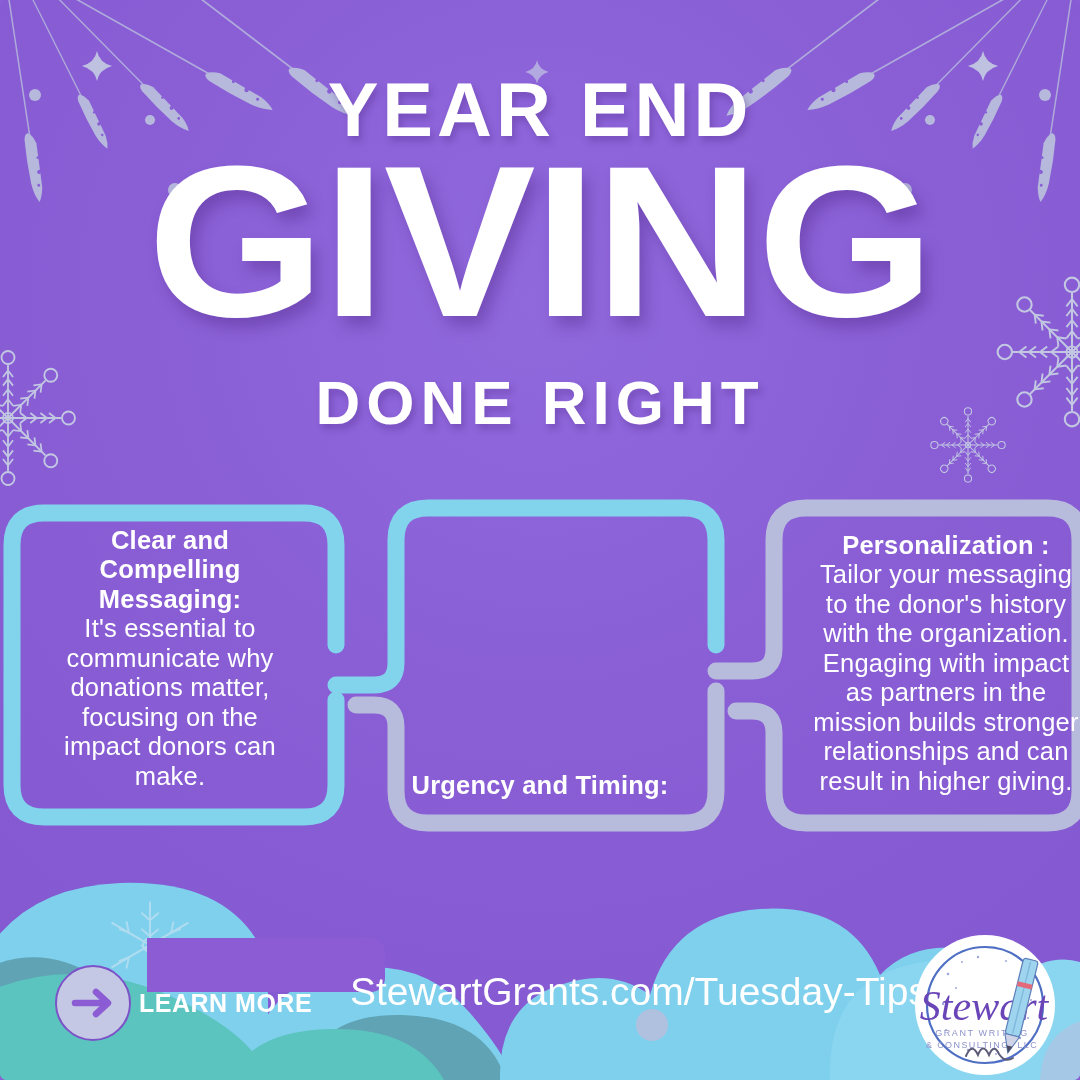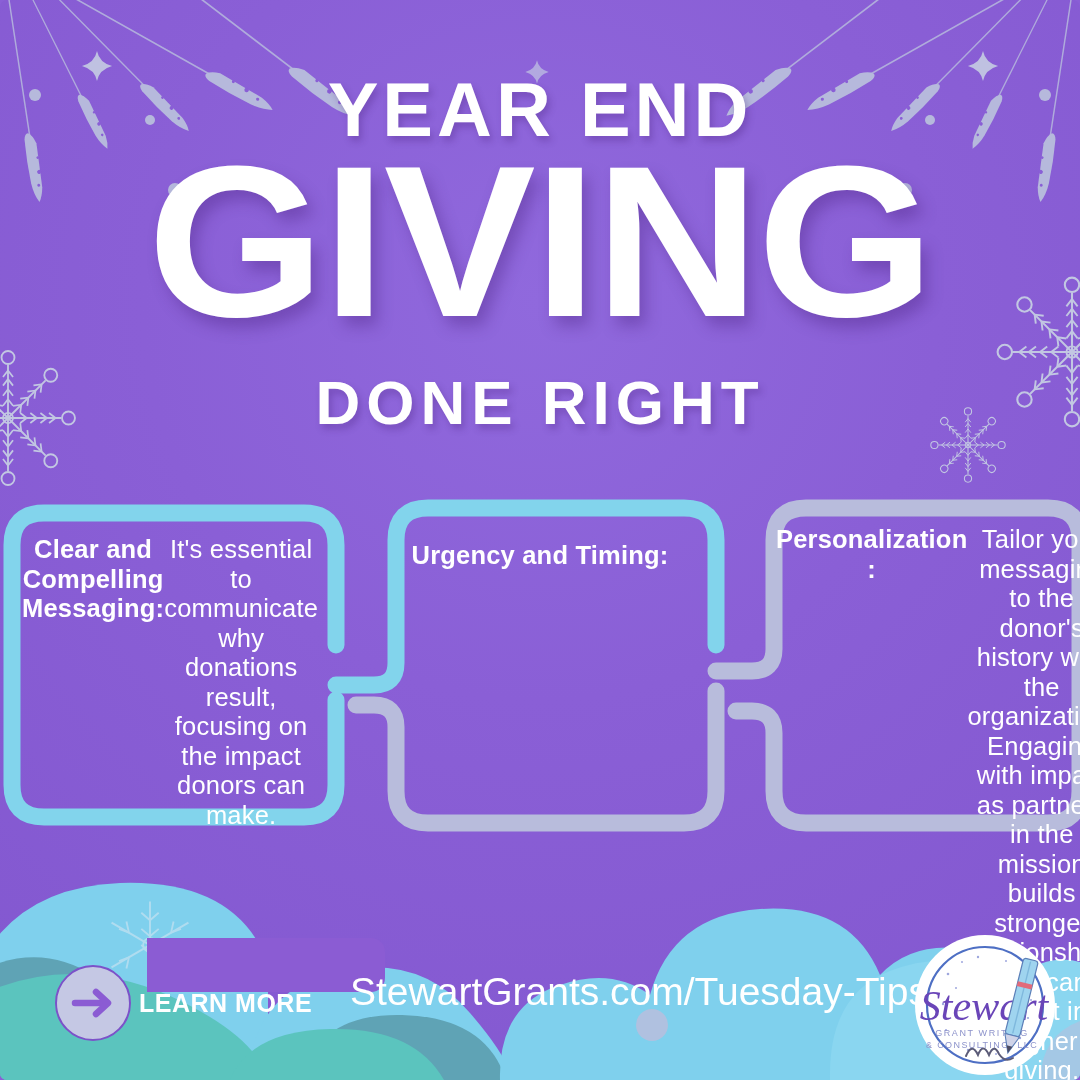--- a/index.html
+++ b/index.html
@@ -63,28 +63,28 @@
     position:absolute;
     box-sizing:border-box;
     border-radius:26px;
     padding:18px 18px 16px 18px;
     color:#ffffff;
     text-align:center;
     font-size:25.5px;
     line-height:29.5px;
     letter-spacing:.2px;
     display:flex;
-    flex-direction:row;
-    justify-content:center;
+    flex-direction:column;
+    justify-content:flex-end;
   }
   .card b{font-weight:bold;display:inline;}
   .card .body{display:block;}
 
   #card1{left:26px;  top:12px; width:288px;  height:290px;}
-  #card2{left:386px; top:18px;  width:308px;  height:305px;}
+  #card2{left:386px; top:6px;  width:308px;  height:305px;}
   #card3{left:792px; top:2px;  width:308px;  height:305px;}
 
   
   .frames{position:absolute;left:0;top:495px;width:1080px;height:345px;z-index:4;}
 
   
   .bottom{position:absolute;left:0;top:845px;width:1080px;height:235px;z-index:3;overflow:hidden;}
 
   .cta{
     position:absolute;left:55px;top:965px;
@@ -263,21 +263,21 @@
 
     <path d="M716,196 L716,296 Q716,328 684,328 L428,328 Q396,328 396,296 L396,232 Q396,210 374,210 L356,210" fill="none" stroke="#b8bcdc" stroke-width="17" stroke-linecap="round"></path>
 
     <path d="M716,176 L752,176 Q774,176 774,154 L774,45 Q774,13 806,13 L1048,13 Q1080,13 1080,45 L1080,296 Q1080,328 1048,328 L806,328 Q774,328 774,296 L774,238 Q774,216 752,216 L736,216" fill="none" stroke="#b8bcdc" stroke-width="17" stroke-linecap="round"></path>
   </svg>
 
   <div class="cards">
 
     <div class="card" id="card1">
       <span><b>Clear and Compelling Messaging:</b></span>
-      <span class="body">It's essential to communicate why donations result, focusing on the impact donors can make.</span>
+      <span class="body">It's essential to communicate why donations matter, focusing on the impact donors can make.</span>
     </div>
 
     <div class="card" id="card2">
       <span><b>Urgency and Timing:</b></span>
     </div>
 
     <div class="card" id="card3">
       <span><b>Personalization :</b></span>
       <span class="body">Tailor your messaging to the donor's history with the organization. Engaging with impact as partners in the mission builds stronger relationships and can result in higher giving.</span>
     </div>

